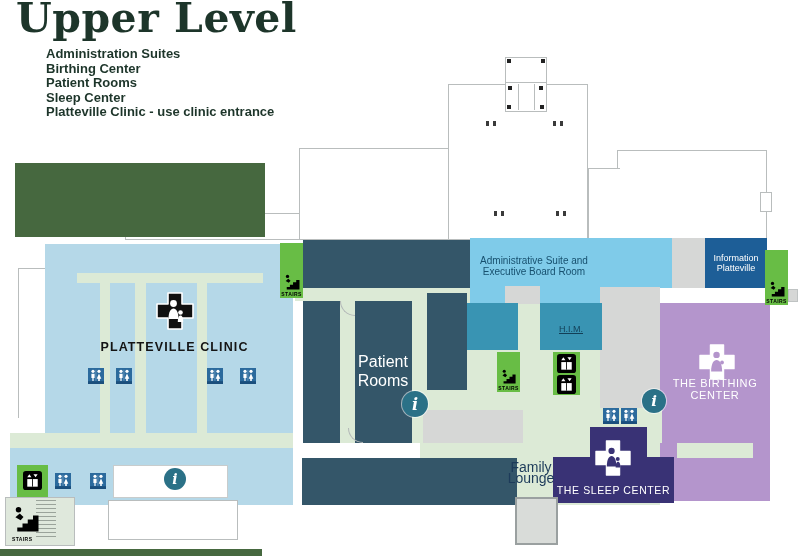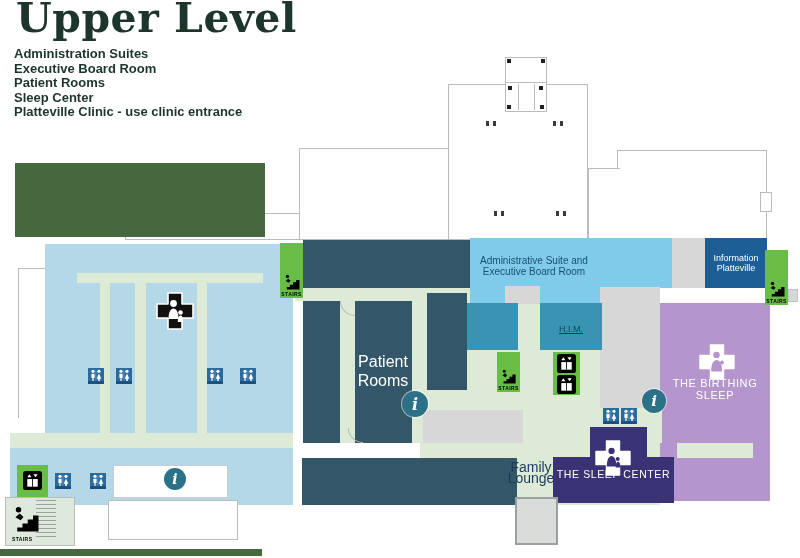--- a/index.html
+++ b/index.html
@@ -12,21 +12,21 @@
   }
   html,body{margin:0;padding:0;background:#fff;}
   .canvas{position:relative;width:800px;height:558px;background:#fff;overflow:hidden;
           font-family:"Liberation Sans",sans-serif;}
   .abs{position:absolute;}
   .outline{position:absolute;background:#fff;border:1.5px solid var(--outline-gray,#b9bdbd);box-sizing:border-box;}
   .fill{position:absolute;}
   .page-title{position:absolute;left:16px;top:-6px;margin:0;font-family:"DejaVu Serif","Liberation Serif",serif;
      font-weight:700;font-size:41px;letter-spacing:.5px;color:var(--ink,#1d352a);}
   .legend{position:absolute;left:14px;top:47px;}
-  .legend div{font-size:13px;font-weight:700;line-height:14.5px;color:var(--ink,#1d352a);}
+  .legend div{font-size:13px;font-weight:700;line-height:14.5px;color:var(--ink,#1d352a);margin-left:32px;}
   .room-label{position:absolute;text-align:center;}
   .lbl-clinic{font-size:12.5px;font-weight:600;letter-spacing:1.1px;color:#141414;}
   .lbl-patient{font-size:16px;line-height:19px;color:#fff;}
   .lbl-admin{font-size:10px;line-height:10.5px;color:var(--label-navy,#17506e);}
   .lbl-him{font-size:9px;color:#123f57;text-decoration:underline;}
   .lbl-it{font-size:9px;line-height:10px;color:#fff;}
   .lbl-birthing{font-size:11px;letter-spacing:.6px;color:#fff;}
   .lbl-sleep{font-size:10.5px;letter-spacing:.6px;color:#fff;}
   .lbl-family{font-size:14px;line-height:10.5px;color:#1d3b5a;}
   .stairs-box{position:absolute;background:var(--stairs-green,#68bd45);display:flex;flex-direction:column;
@@ -44,21 +44,21 @@
   .thinline{position:absolute;background:var(--outline-gray,#b9bdbd);}
 </style>
 </head>
 <body>
 
 <div class="canvas">
 
   <h1 class="page-title">Upper Level</h1>
   <div class="legend">
     <div>Administration Suites</div>
-    <div>Executive Board Room</div>
+    <div>Birthing Center</div>
     <div>Patient Rooms</div>
     <div>Sleep Center</div>
     <div>Platteville Clinic - use clinic entrance</div>
   </div>
 
   <div class="outline" style="left:448px;top:84px;width:140px;height:156px;"></div>
   <div class="outline" style="left:505px;top:57px;width:42px;height:27px;"></div>
   <div class="outline" style="left:505px;top:82px;width:42px;height:30px;"></div>
   <div class="thinline" style="left:518px;top:84px;width:1px;height:26px;"></div>
   <div class="thinline" style="left:534px;top:84px;width:1px;height:26px;"></div>
@@ -91,20 +91,21 @@
   <div class="fill" style="left:10px;top:433px;width:283px;height:15px;background:var(--corridor-green,#dcead6);"></div>
   <div class="fill" style="left:113px;top:465px;width:115px;height:33px;background:#fff;border:1px solid #c8cccc;box-sizing:border-box;"></div>
 
   <svg class="abs" style="left:155px;top:291px;" width="40" height="40" viewBox="0 0 40 40">
     <path d="M13 2 h14 v11 h11 v14 h-11 v11 h-14 v-11 H2 V13 h11 Z" fill="#101010" stroke="#fff" stroke-width="1.6" stroke-linejoin="round"></path>
     <circle cx="18.5" cy="12.5" r="3.4" fill="#fff"></circle>
     <path d="M13.5 28c0-7 2.2-10.5 5-10.5s5 3.5 5 10.5z" fill="#fff"></path>
     <circle cx="25.5" cy="21.5" r="2.3" fill="#fff"></circle>
     <path d="M22.8 31c0-4.6 1.3-6.4 2.7-6.4s2.7 1.8 2.7 6.4z" fill="#fff"></path>
   </svg>
+  <div class="room-label lbl-clinic" style="left:92px;top:340px;width:165px;">PLATTEVILLE CLINIC</div>
 
   <div class="restroom" style="left:88px;top:368px;"><svg width="16" height="16" viewBox="0 0 16 16">
         <circle cx="5" cy="3.3" r="1.6" fill="#fff"></circle>
         <path d="M3.4 5.8h3.2v4.2H5.6v3H4.4v-3H3.4z" fill="#fff"></path>
         <circle cx="11" cy="3.3" r="1.6" fill="#fff"></circle>
         <path d="M11 5.6l2.3 5.2h-1.5v2.2h-1.6v-2.2H8.7z" fill="#fff"></path>
         <rect x="7.7" y="1.8" width=".5" height="11" fill="#fff" opacity=".55"></rect>
         <rect x="0" y="13.2" width="16" height="2.8" fill="#1b4f7d"></rect>
       </svg></div>
   <div class="restroom" style="left:116px;top:368px;"><svg width="16" height="16" viewBox="0 0 16 16">
@@ -161,32 +162,32 @@
   <div class="fill" style="left:660px;top:303px;width:110px;height:198px;background:var(--birthing-purple,#b495cc);"></div>
   <div class="fill" style="left:677px;top:443px;width:76px;height:15px;background:var(--corridor-green,#dcead6);"></div>
   <div class="fill" style="left:645px;top:395px;width:17px;height:48px;background:var(--corridor-green,#dcead6);"></div>
   <svg class="abs" style="left:698px;top:343px;" width="38" height="38" viewBox="0 0 40 40">
     <path d="M13 2 h14 v11 h11 v14 h-11 v11 h-14 v-11 H2 V13 h11 Z" fill="#fff" stroke="#fff" stroke-width="1.2" stroke-linejoin="round"></path>
     <circle cx="19.5" cy="12.5" r="3.4" fill="#b495cc"></circle>
     <path d="M13.8 30c0-8 2.6-12 5.8-12s5.8 4 5.8 12z" fill="#b495cc"></path>
     <circle cx="25.3" cy="20.5" r="2" fill="#b495cc"></circle>
     <path d="M23 30c0-4 1.1-5.6 2.4-5.6s2.4 1.6 2.4 5.6z" fill="#fff" opacity="0"></path>
   </svg>
-  <div class="room-label lbl-birthing" style="left:662px;top:377px;width:106px;">THE BIRTHING SLEEP</div>
+  <div class="room-label lbl-birthing" style="left:662px;top:377px;width:106px;">THE BIRTHING CENTER</div>
 
   <div class="fill" style="left:590px;top:427px;width:57px;height:32px;background:var(--sleep-navy,#393275);"></div>
   <div class="fill" style="left:553px;top:457px;width:121px;height:46px;background:var(--sleep-navy,#393275);"></div>
   <svg class="abs" style="left:594px;top:439px;" width="38" height="38" viewBox="0 0 40 40">
     <path d="M13 2 h14 v11 h11 v14 h-11 v11 h-14 v-11 H2 V13 h11 Z" fill="#fff" stroke="#fff" stroke-width="1.2" stroke-linejoin="round"></path>
     <circle cx="18.5" cy="12.5" r="3.3" fill="#393275"></circle>
     <path d="M13.5 29c0-7.5 2.3-11 5-11s5 3.5 5 11z" fill="#393275"></path>
     <circle cx="25" cy="21" r="2.1" fill="#393275"></circle>
     <path d="M22.8 30c0-4.3 1.2-6 2.5-6s2.5 1.7 2.5 6z" fill="#393275"></path>
   </svg>
-  <div class="room-label lbl-sleep" style="left:556px;top:468px;width:115px;">THE SLEEP CENTER</div>
+  <div class="room-label lbl-sleep" style="left:556px;top:484px;width:115px;">THE SLEEP CENTER</div>
 
   <div class="room-label lbl-family" style="left:507px;top:462px;width:48px;">Family Lounge</div>
 
   <div class="stairs-box" style="left:280px;top:243px;width:23px;height:55px;">
     <svg width="18" height="18" viewBox="0 0 24 24" fill="#000">
         <circle cx="6" cy="4.5" r="2.2"></circle>
         <path d="M3.5 10.5l3.5-3 3 2.8-2.3 2.7z"></path>
         <path d="M5 22v-3.2h4.2v-3.2h4.2v-3.2h4.2v-3.2H22V22z"></path>
       </svg>
     <span class="stairs-label">STAIRS</span>

